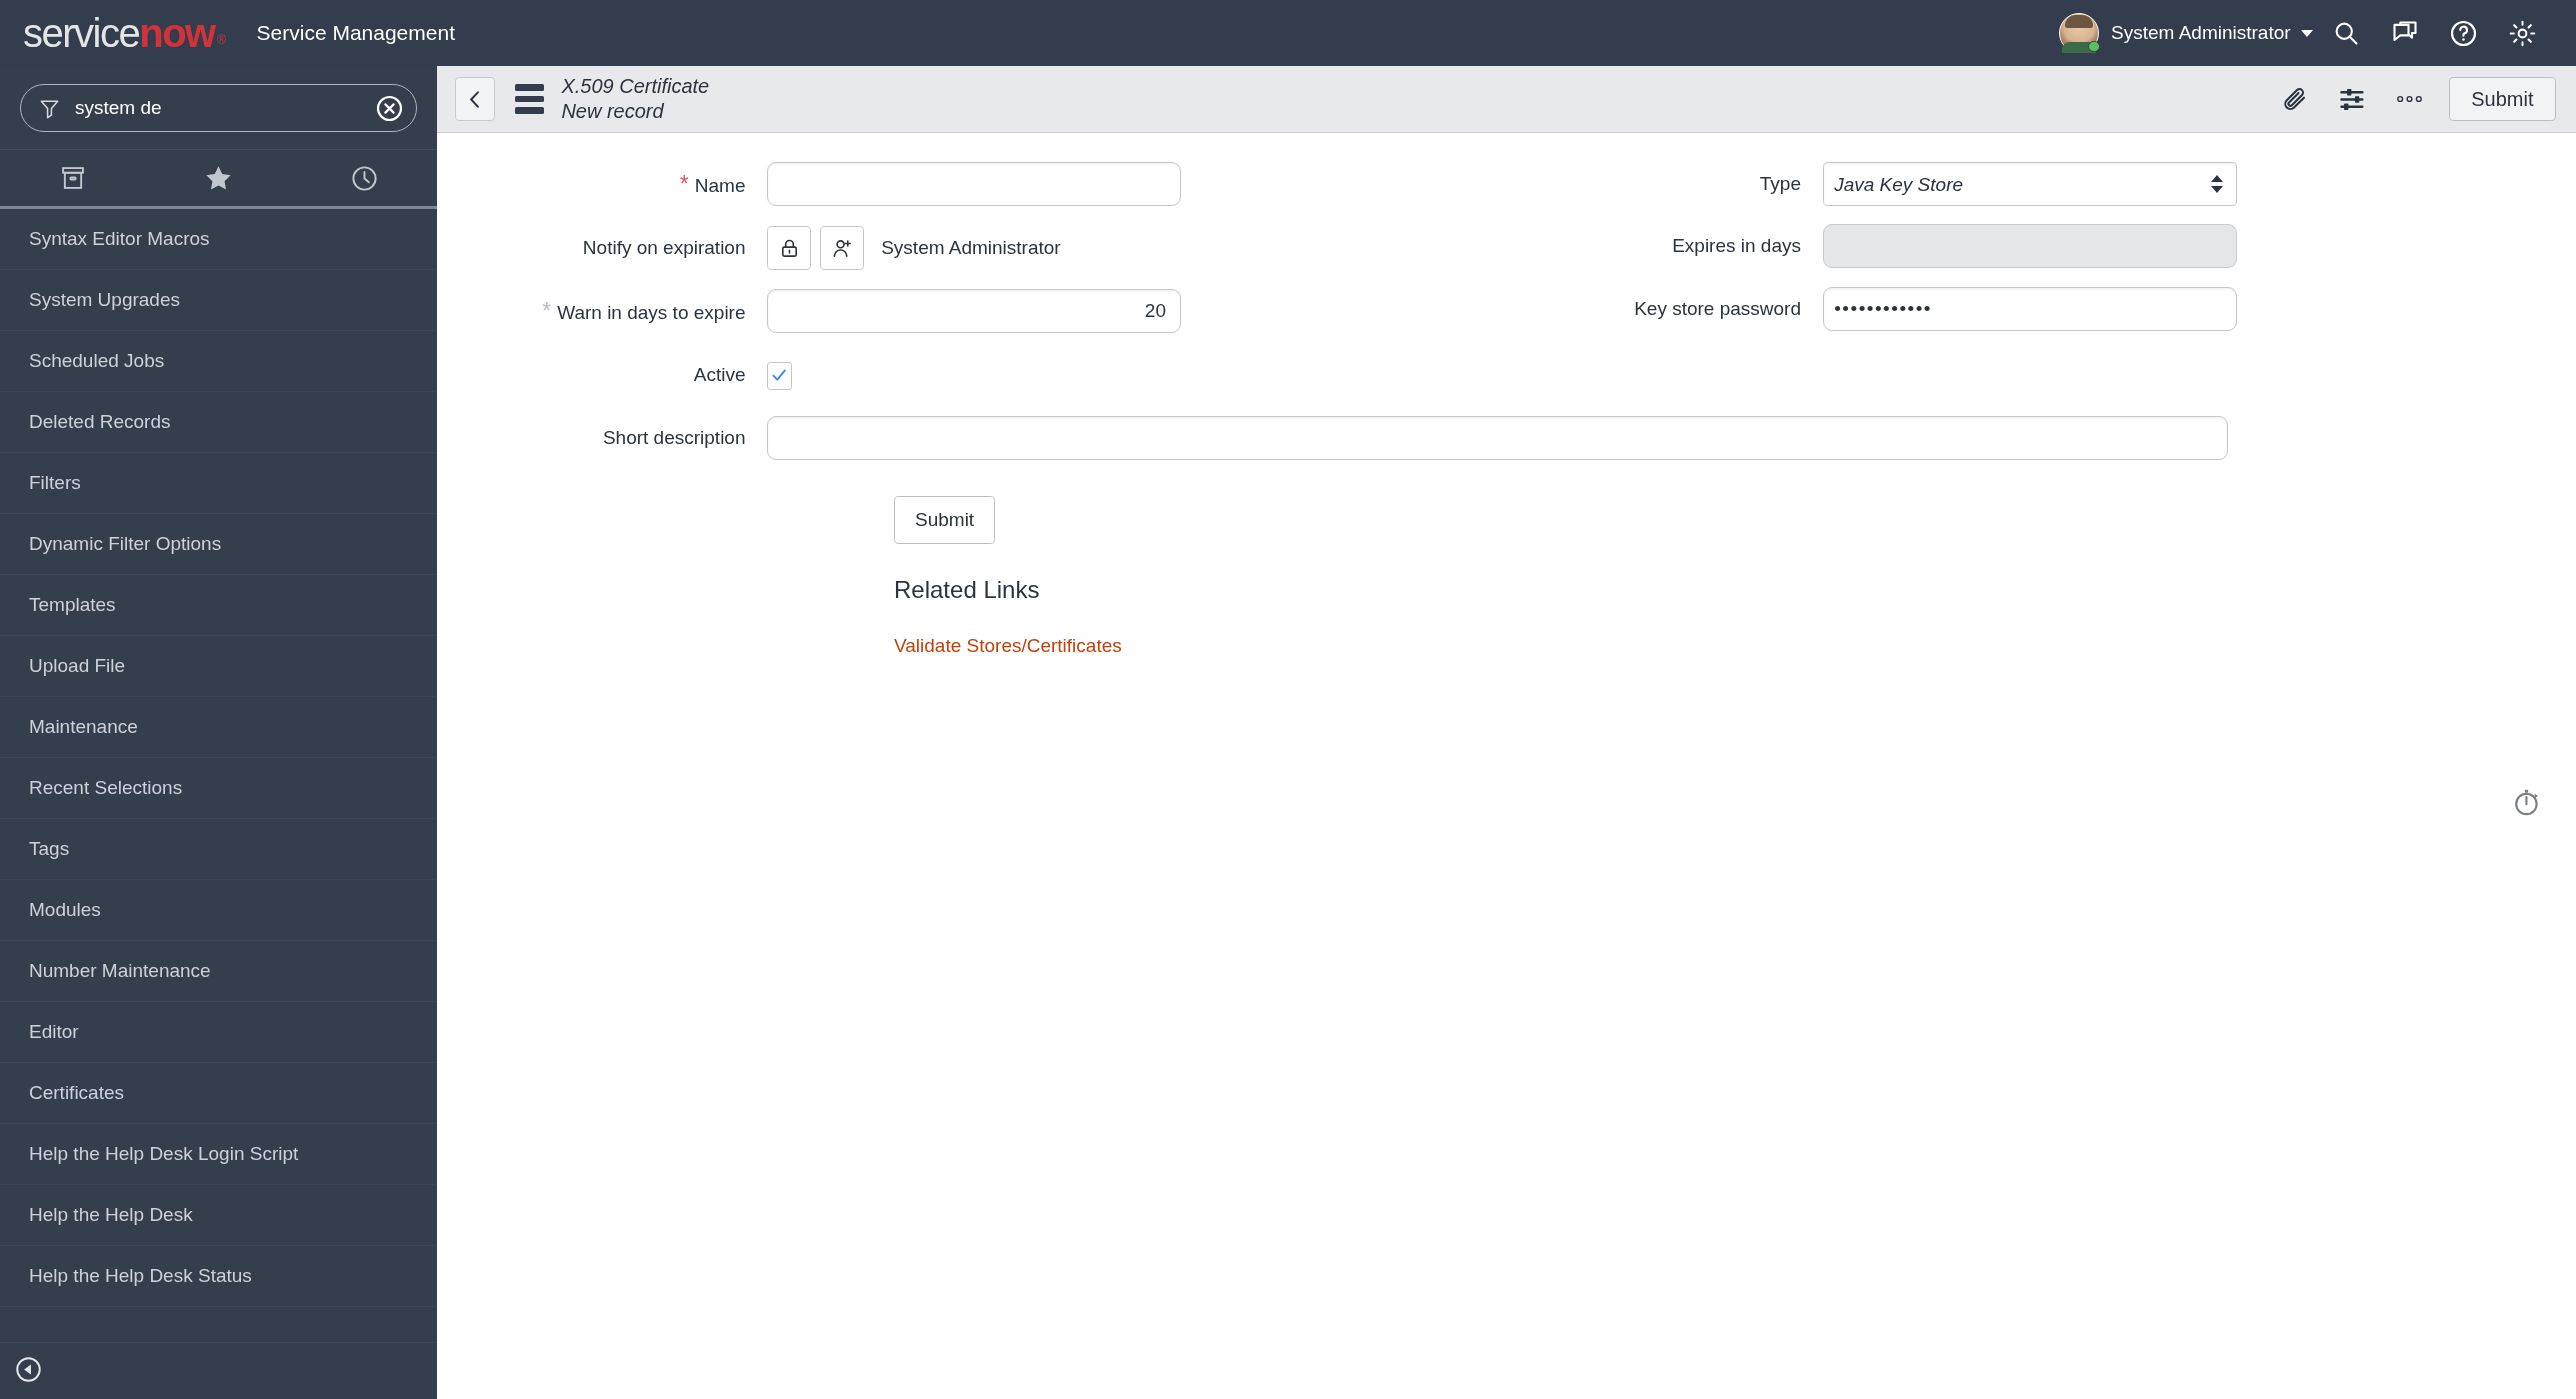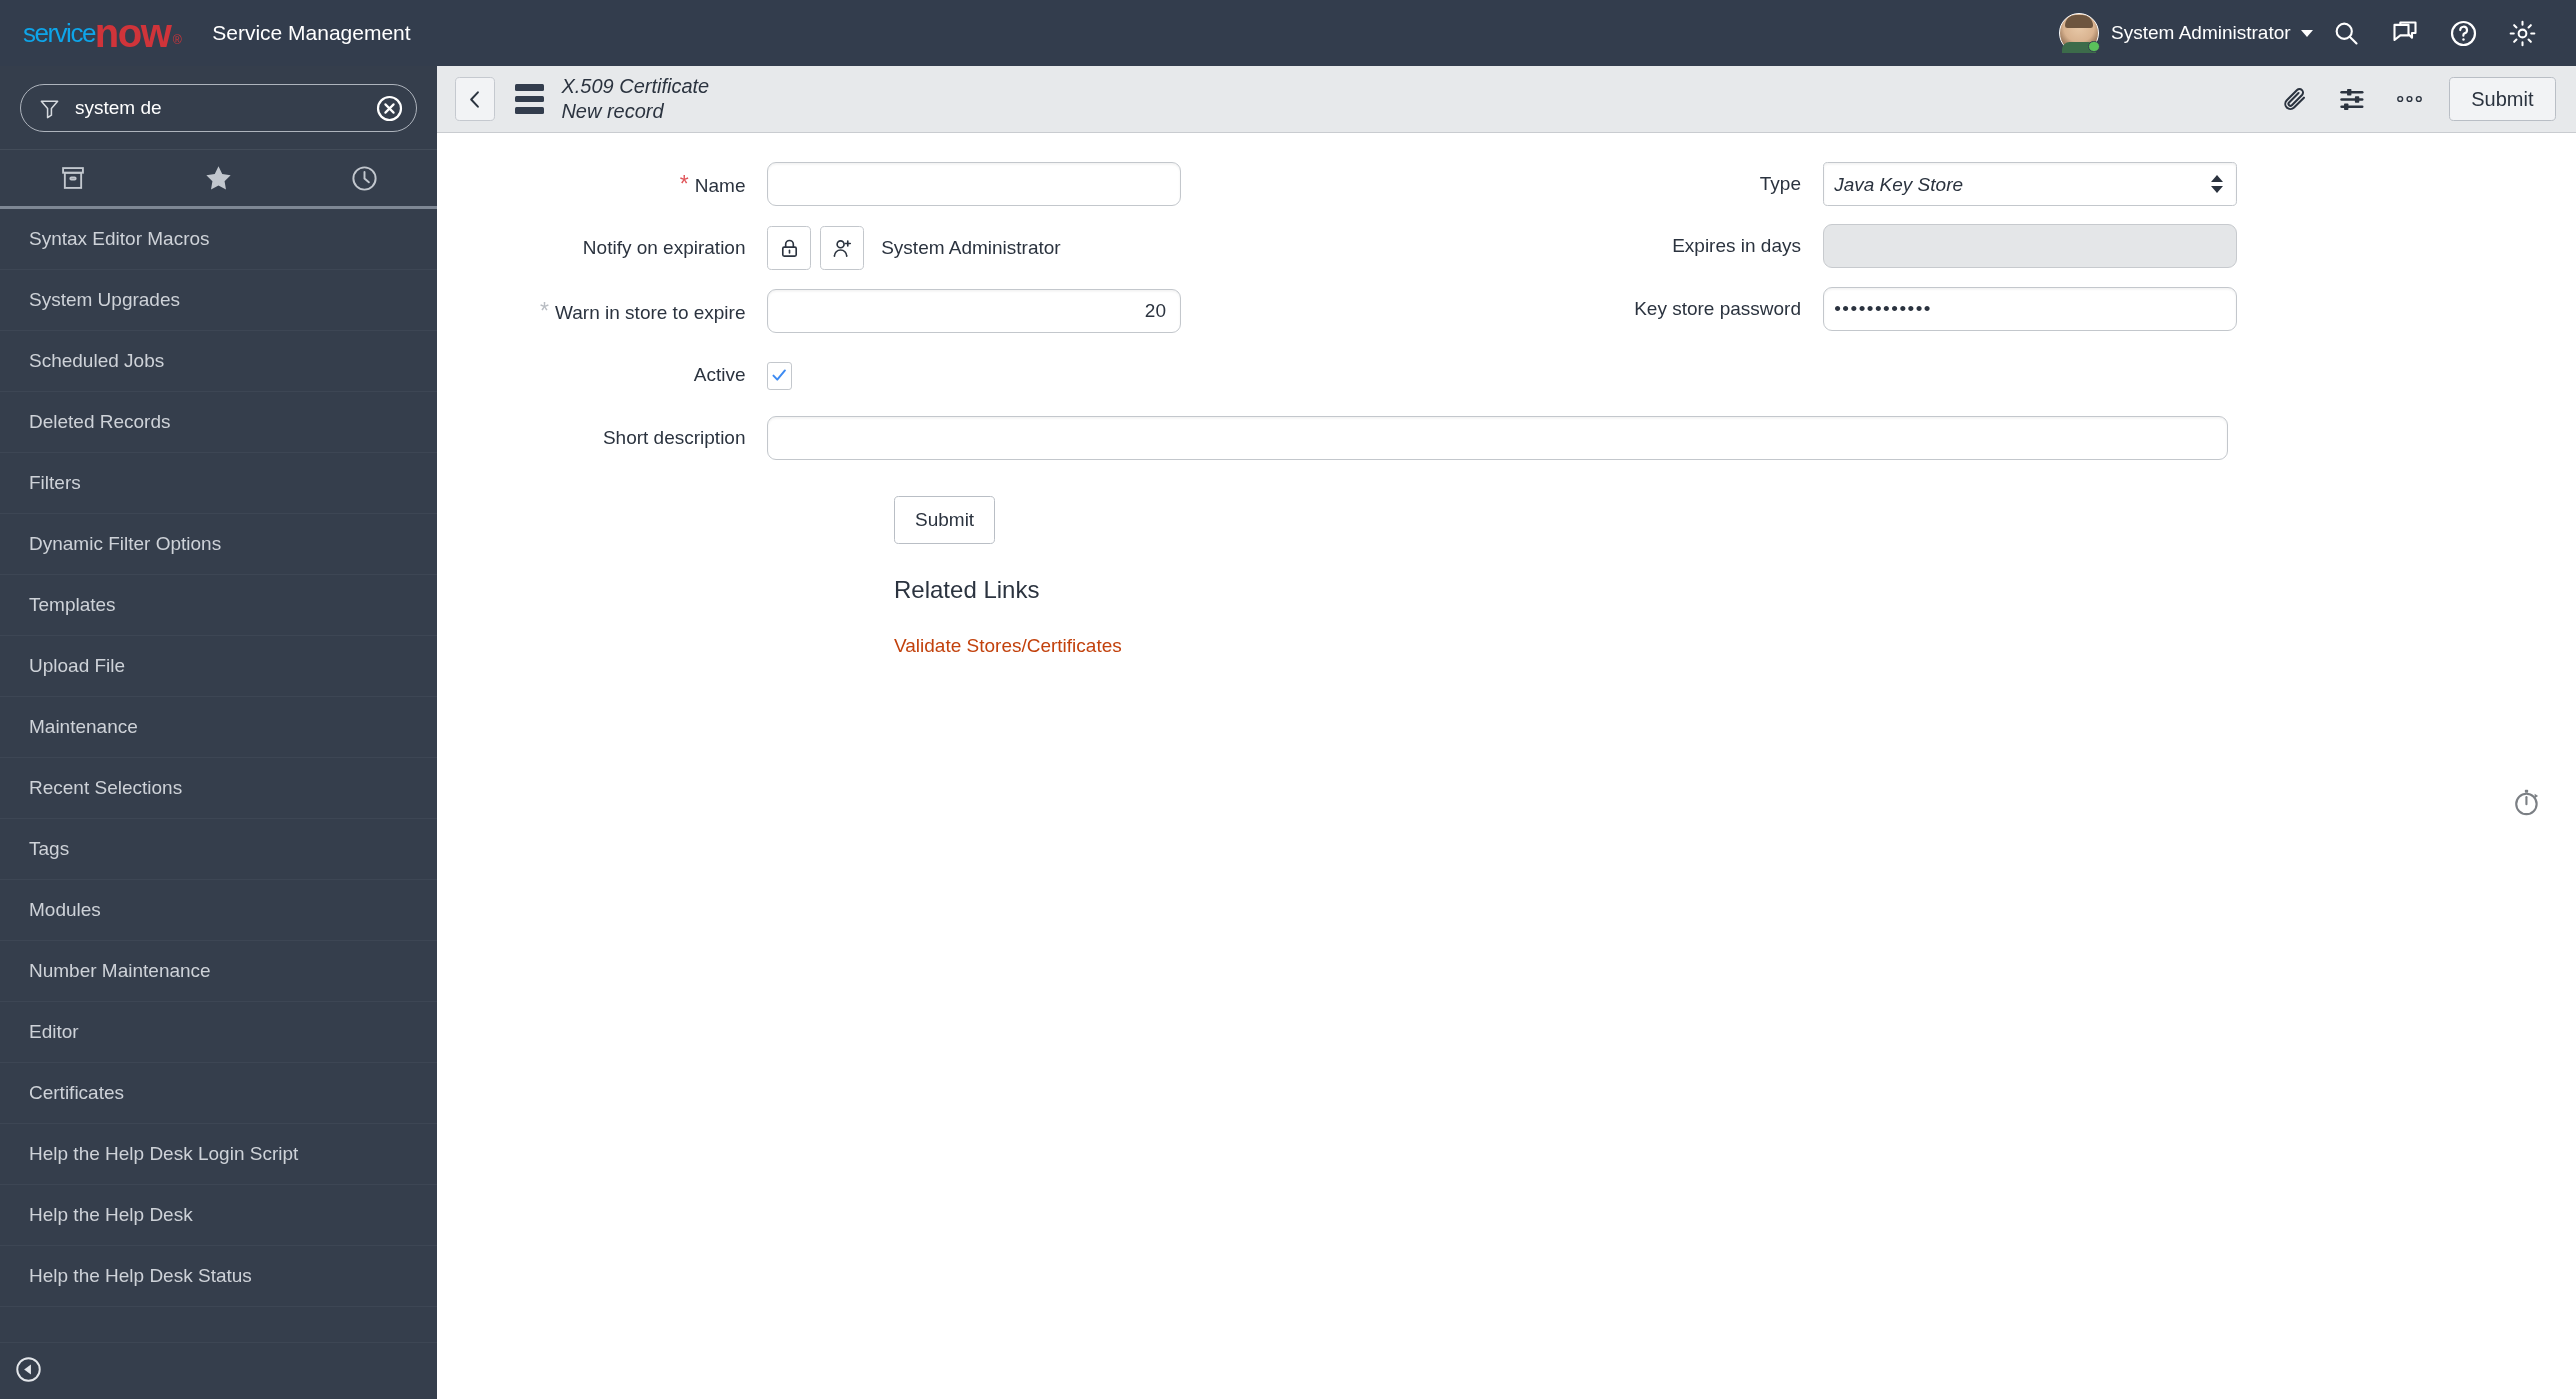--- a/index.html
+++ b/index.html
@@ -11,21 +11,21 @@
   }
   .app { width: 2576px; height: 1399px; display: flex; flex-direction: column; }
 
   
   .banner {
     height: 66px; background: #333d4d; flex: 0 0 66px;
     display: flex; align-items: center; padding: 0 28px 0 23px;
     position: relative;
   }
   .logo { display: flex; align-items: flex-end; letter-spacing: -1.5px; }
-  .logo-service { color: #0ea5e9; font-size: 26px; font-weight: 400; line-height: 40px; }
+  .logo-service { color: #e5e5e5; font-size: 40px; font-weight: 400; line-height: 40px; }
   .logo-now { color: #d0343a; font-size: 40px; font-weight: 700; line-height: 40px; }
   .logo-reg { color: #d0343a; font-size: 12.3px; line-height: 26px; margin-left: 2.3px; }
   .app-title { color: #ffffff; font-size: 21px; margin-left: 32px; font-weight: 400; }
   .banner-right { margin-left: auto; display: flex; align-items: center; gap: 0; }
   .avatar-wrap { position: relative; width: 40px; height: 40px; margin-right: 12.3px; }
   .avatar {
     width: 40px; height: 40px; border-radius: 50%;
     background: radial-gradient(circle at 50% 34%, #e8c9a8 0%, #d9b390 48%, #8c6a4e 76%, #5c4636 100%);
     border: 1.5px solid #fdfdfd; overflow: hidden;
   }
@@ -424,21 +424,21 @@
                       <path d="M17.5 4.2v5.2M14.9 6.8h5.2" stroke-linecap="round"></path>
                     </svg>
                   </div>
                   <div class="ref-text">System Administrator</div>
                 </div>
               </div>
             </div>
 
             <div class="field-row">
               <div class="field-label">
-                <span class="opt">*</span><span>Warn in store to expire</span>
+                <span class="opt">*</span><span>Warn in days to expire</span>
               </div>
               <div class="field-ctl">
                 <input class="inp num" type="text" value="20" style="">
               </div>
             </div>
 
             <div class="field-row">
               <div class="field-label">Active</div>
               <div class="field-ctl">
                 <div class="chk">

